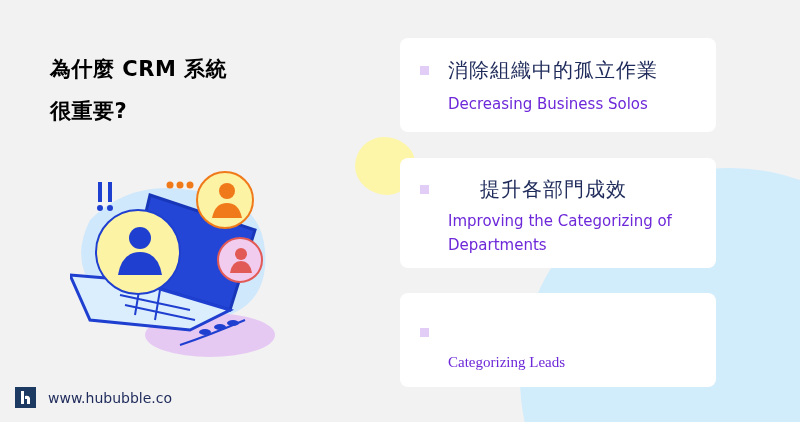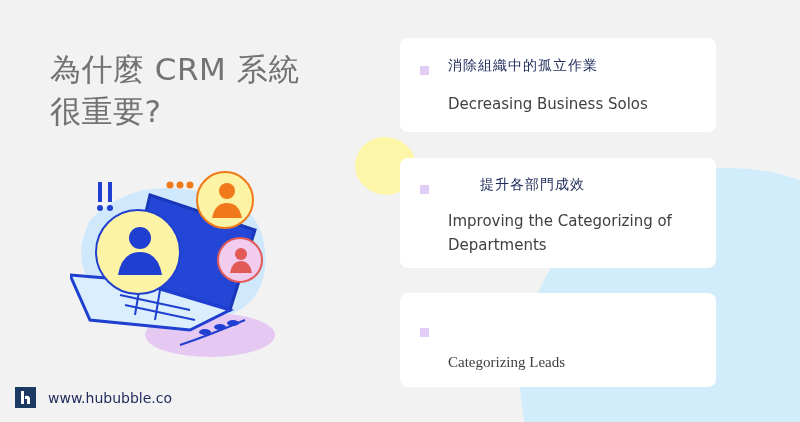--- a/index.html
+++ b/index.html
@@ -1,24 +1,24 @@
 <!DOCTYPE html>
 <html><head>
 <meta charset="utf-8">
 <style>
   * { margin:0; padding:0; box-sizing:border-box; }
   html, body { width:800px; height:422px; overflow:hidden; }
   body { background:#f2f2f3; font-family:"DejaVu Sans","Liberation Sans",sans-serif; position:relative; }
   .blob-blue { position:absolute; left:520px; top:168px; width:420px; height:420px; border-radius:50%; background:#d1ecfb; }
   .blob-yellow { position:absolute; left:355px; top:137px; width:60px; height:58px; border-radius:48% 52% 45% 55% / 50% 45% 55% 50%; background:#fdf6a8; }
-  .title { position:absolute; left:50px; top:48px; color:#737373; font-weight:normal; font-size:31px; line-height:42px; letter-spacing:0.5px; }
+  .title { position:absolute; left:50px; top:48px; color:#000000; font-weight:bold; font-size:21px; line-height:42px; letter-spacing:0.5px; }
   .card { position:absolute; left:400px; width:316px; background:#ffffff; border-radius:8px; }
   .card .bullet { position:absolute; left:20px; width:9px; height:9px; background:#e2cdf6; }
-  .card .head { position:absolute; left:48px; color:#1e2a5a; font-size:14px; font-weight:500; letter-spacing:1px; }
-  .card .sub { position:absolute; left:48px; right:14px; color:#404040; font-size:15px; line-height:24px; }
+  .card .head { position:absolute; left:48px; color:#1e2a5a; font-size:20px; font-weight:500; letter-spacing:1px; }
+  .card .sub { position:absolute; left:48px; right:14px; color:#6d28d9; font-size:15px; line-height:24px; }
   .c1 { top:38px; height:94px; }
   .c1 .bullet { top:28px; } .c1 .head { top:19px; } .c1 .sub { top:54px; }
   .c2 { top:158px; height:110px; }
   .c2 .bullet { top:27px; } .c2 .head { top:18px;margin-left:32px; } .c2 .sub { top:51px; }
   .c3 { top:293px; height:94px; }
   .c3 .bullet { top:35px; } .c3 .head { top:25px; } .c3 .sub { top:57px;font-family:Liberation Serif, serif; }
   .footer { position:absolute; left:15px; top:387px; display:flex; align-items:center;text-align:right; }
   .logo { width:21px; height:21px; background:#1d3a63; position:relative; }
   .logo svg { position:absolute; left:0; top:0; }
   .url { margin-left:12px; color:#1e2a5a; font-size:14px; font-weight:500; }

